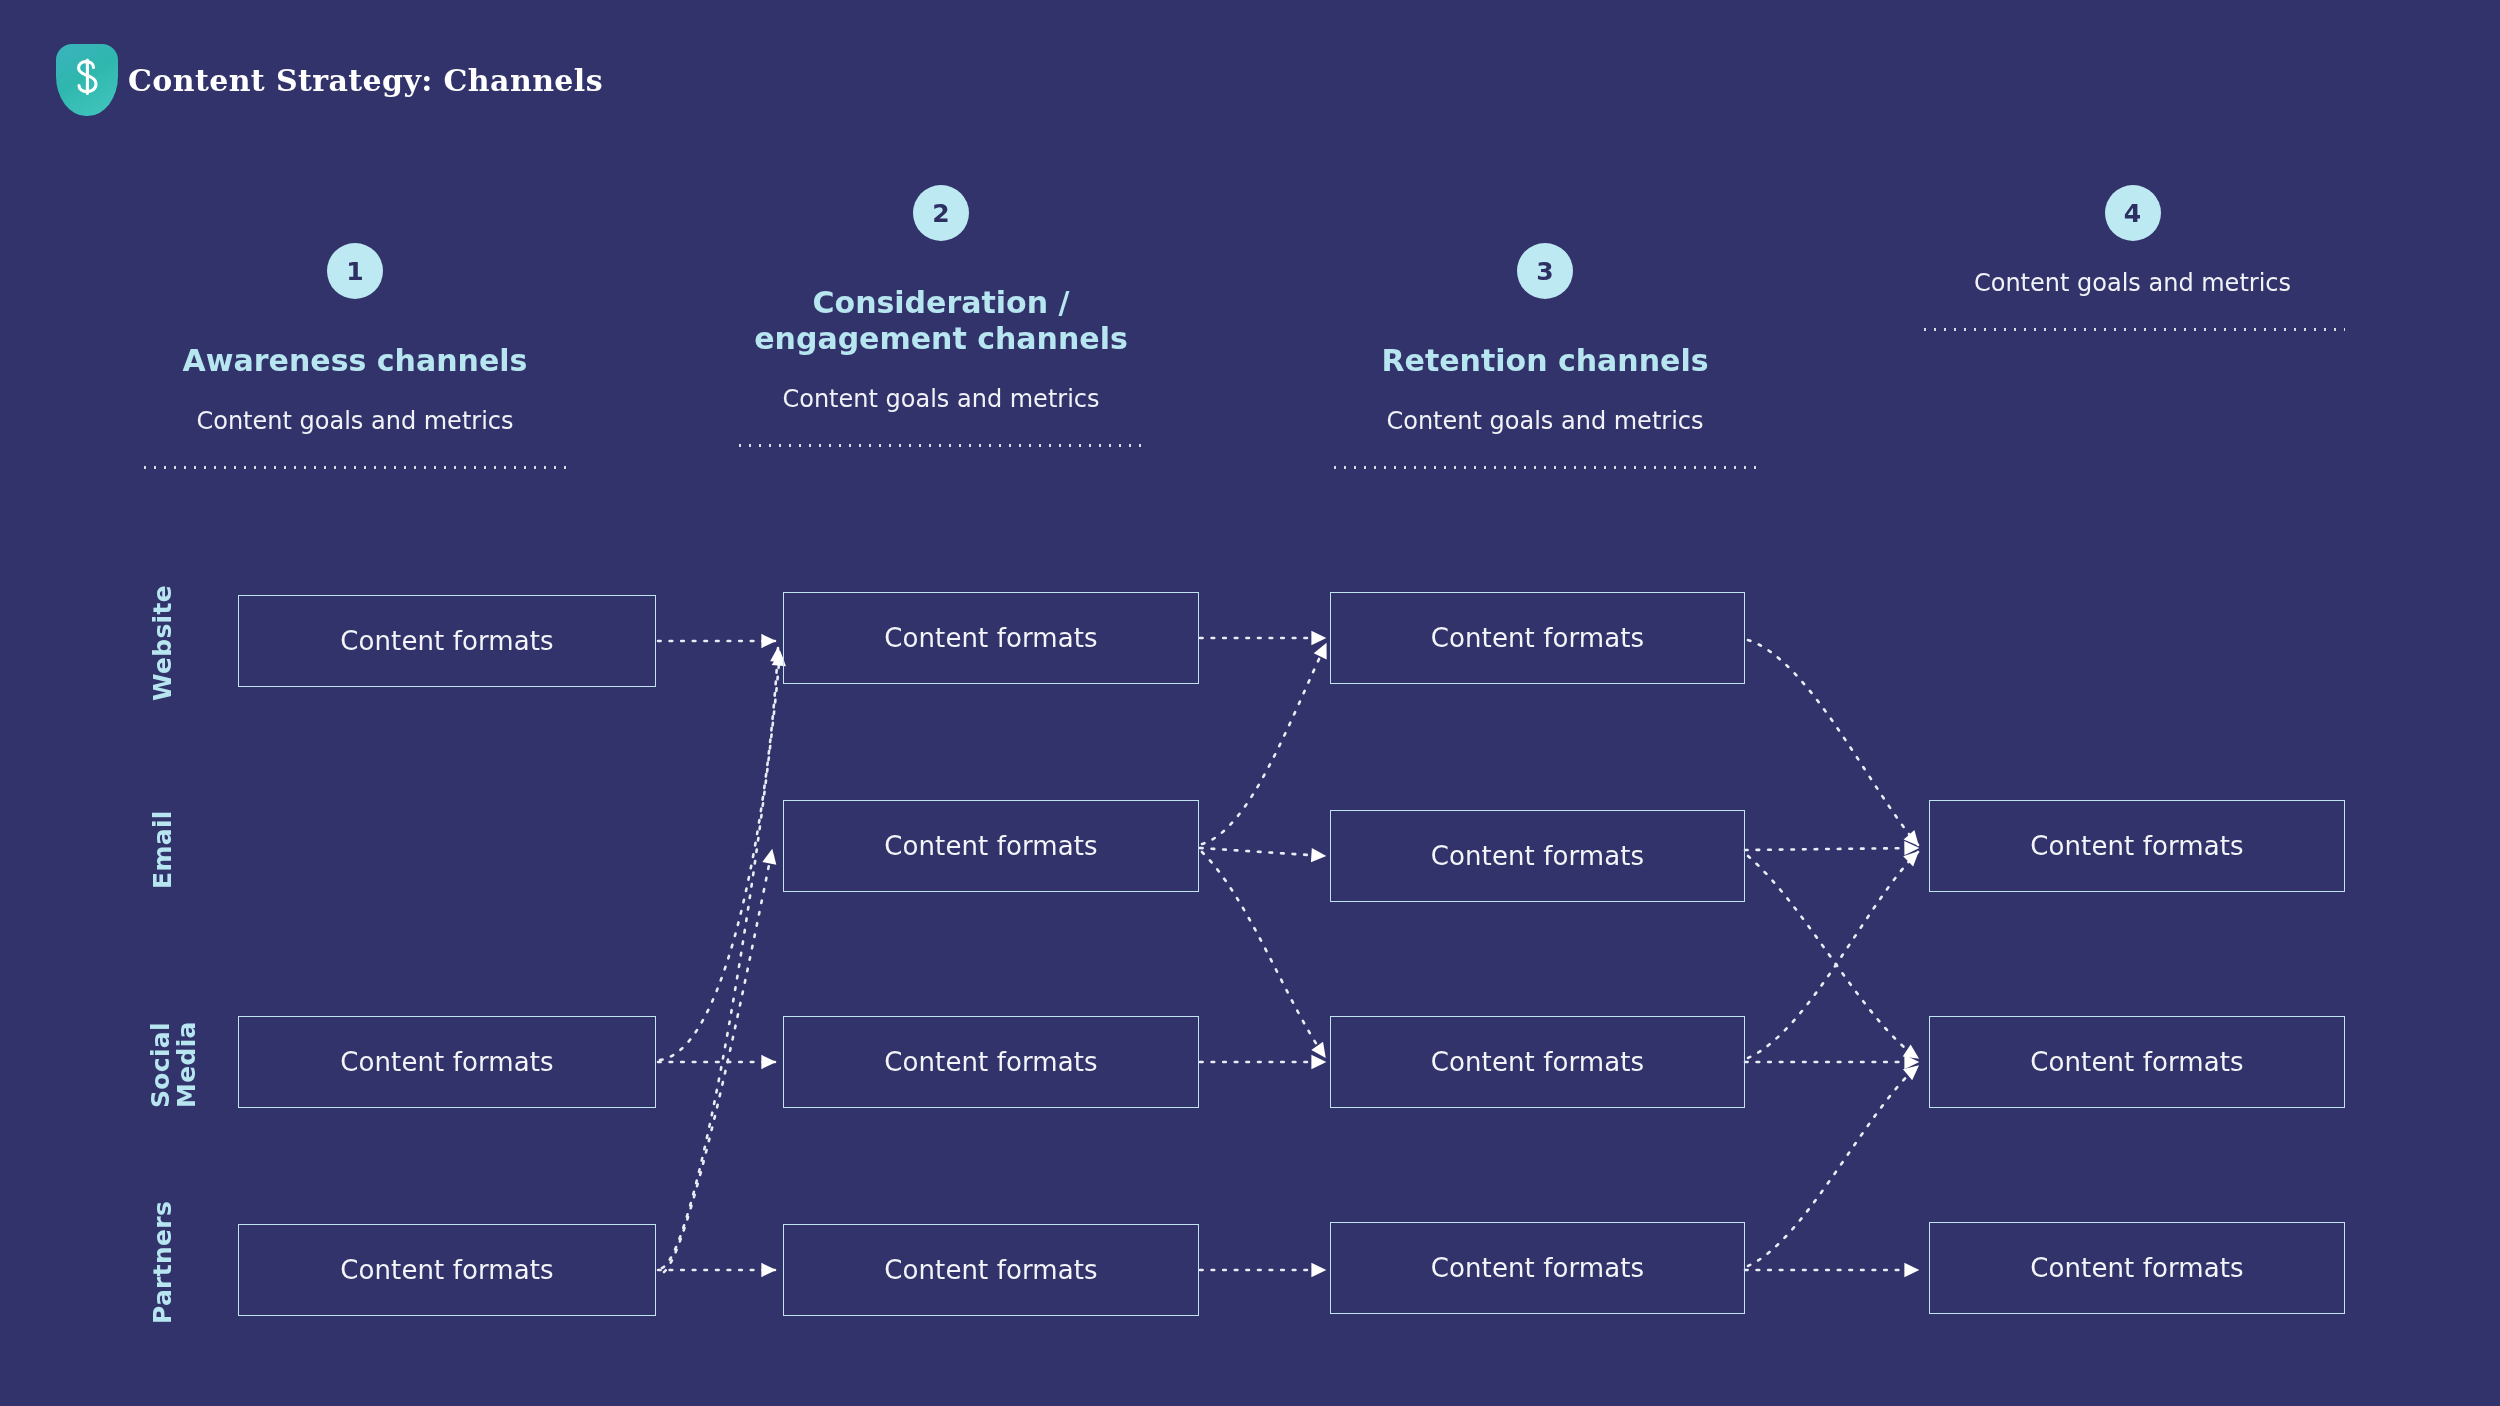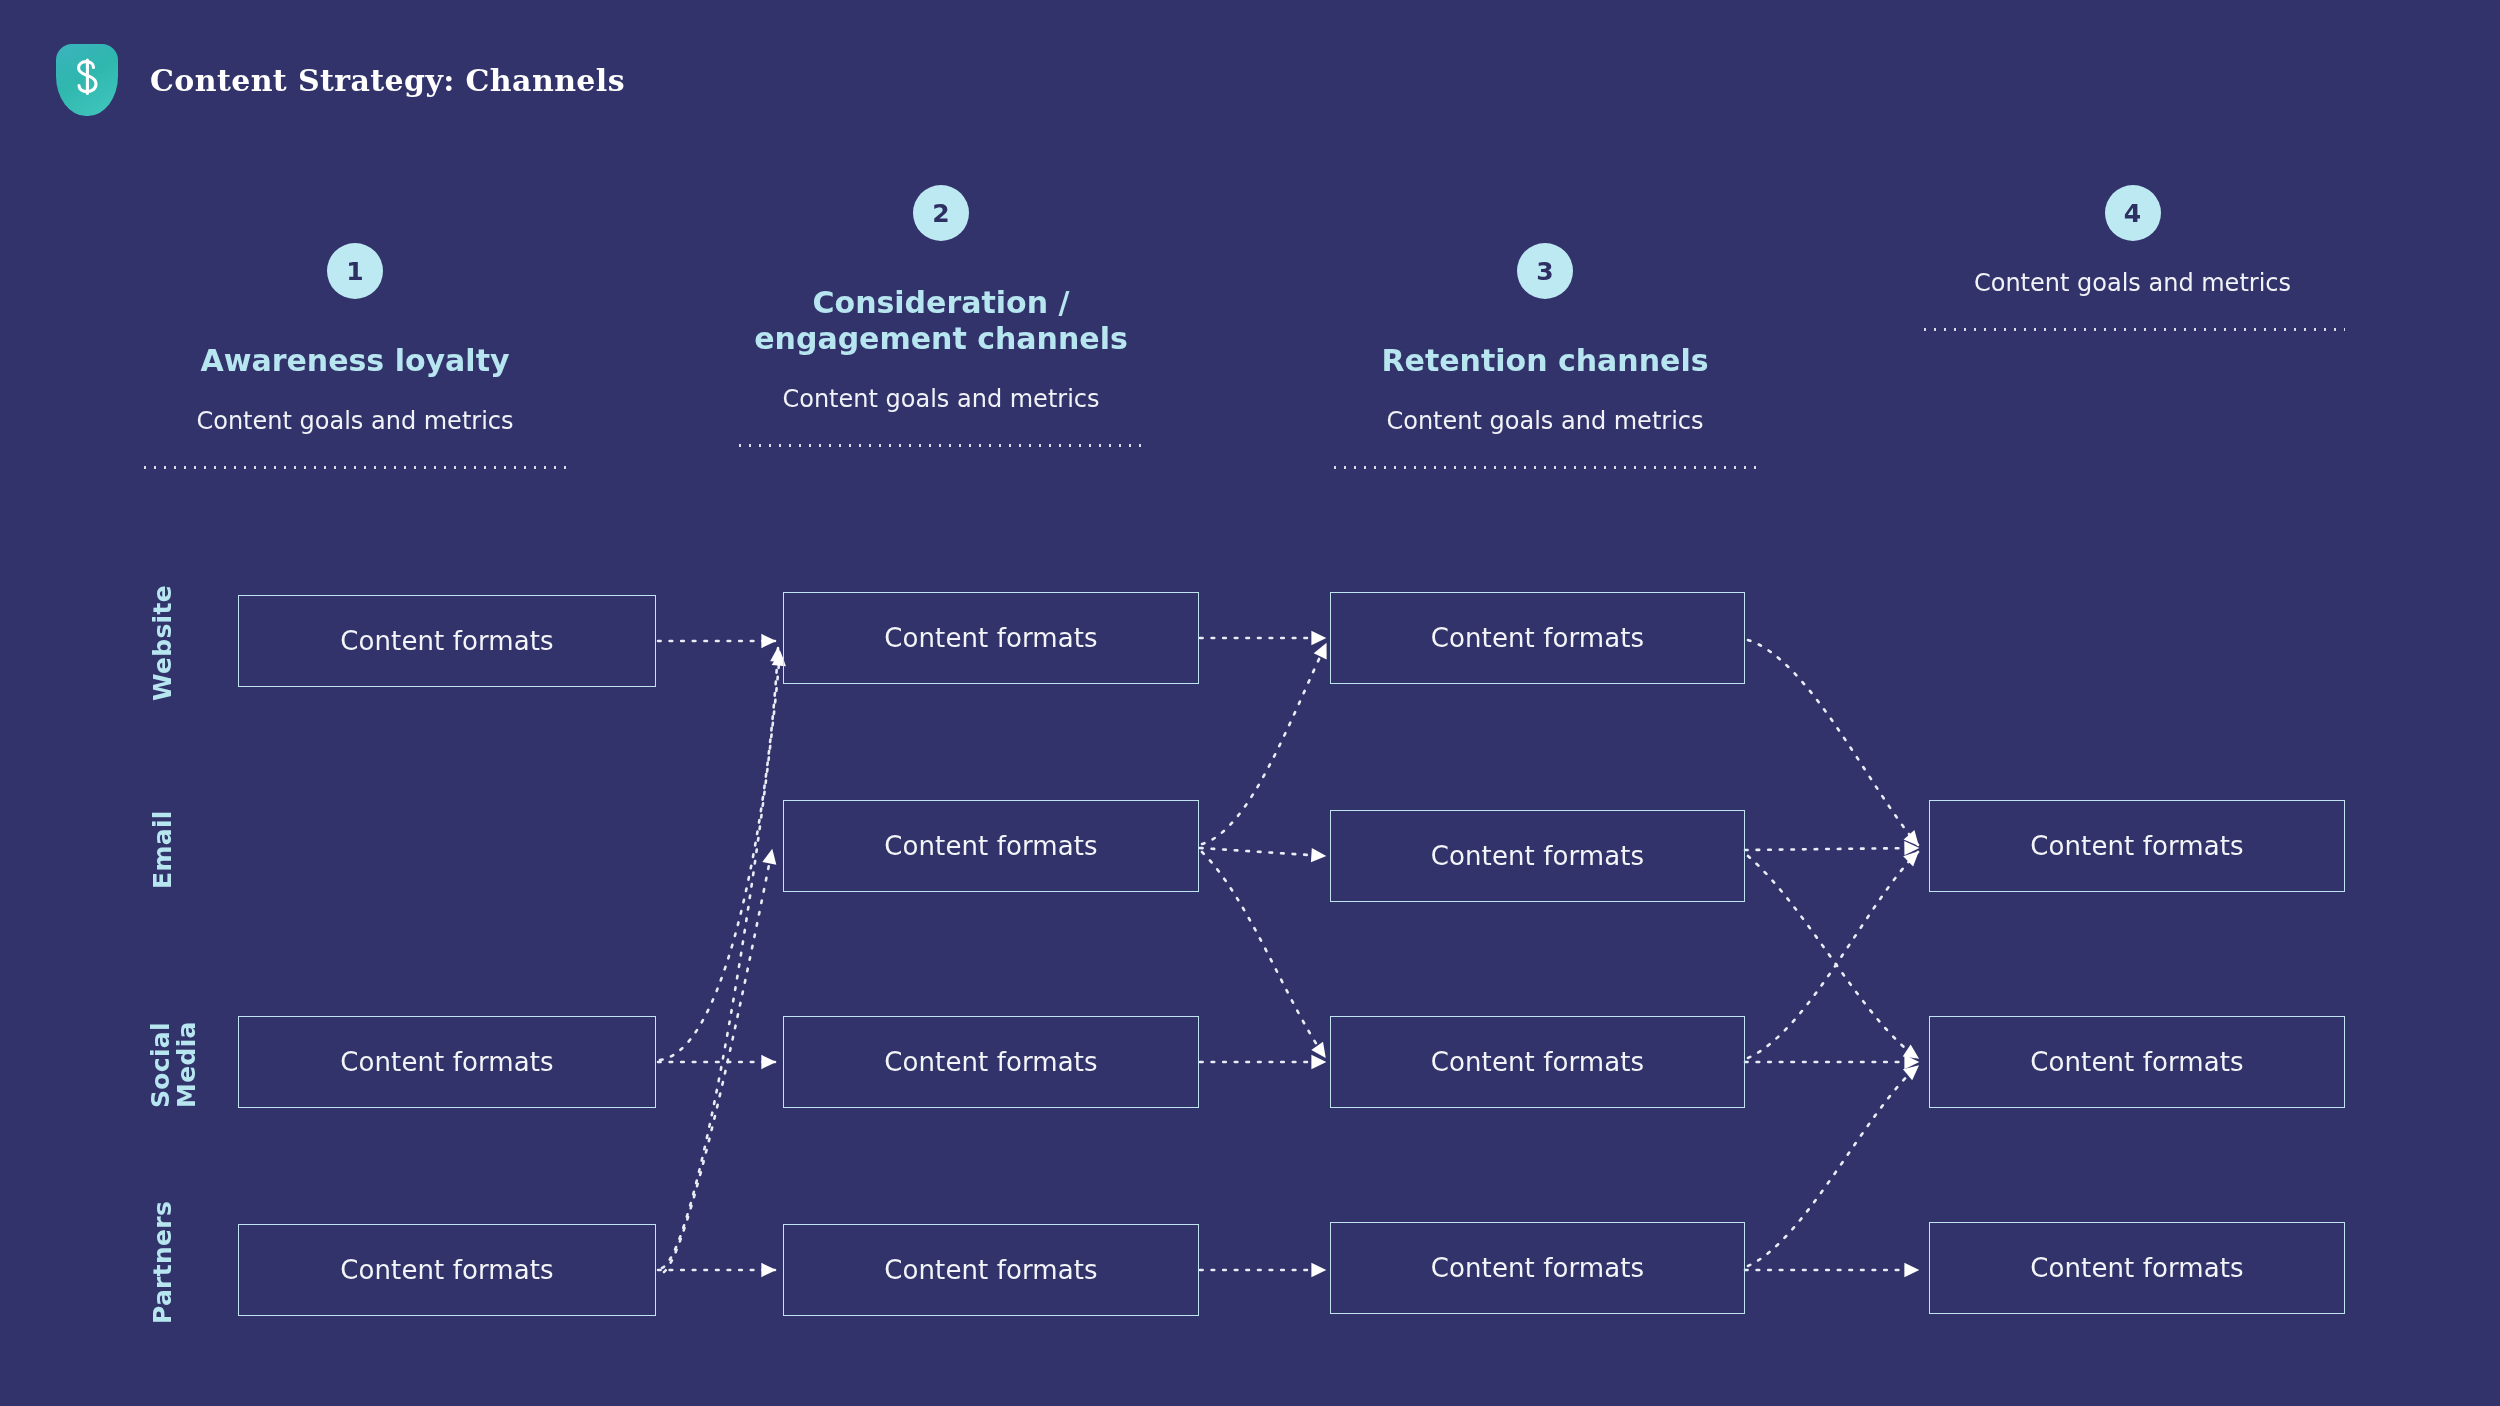--- a/index.html
+++ b/index.html
@@ -18,21 +18,21 @@
     position: relative;
   }
 
   
   .header {
     position: absolute;
     left: 56px;
     top: 44px;
     display: flex;
     align-items: center;
-    gap: 32px;
+    gap: 10px;
   }
 
   .logo-badge {
     width: 62px;
     height: 72px;
     border-radius: 16px 16px 30px 30px / 16px 16px 40px 40px;
     background: linear-gradient(150deg, #3BB3BE 0%, #2FB7AE 45%, #43C7BF 100%);
     display: flex;
     align-items: center;
     justify-content: center;
@@ -208,21 +208,21 @@
 
     <path class="conn-path" marker-end="url(#ah)" d="M 1748 1058 C 1810 1030 1868 900 1918 852"></path>
 
     <path class="conn-path" marker-end="url(#ah)" d="M 1748 856 C 1806 906 1864 1022 1918 1058"></path>
 
     <path class="conn-path" marker-end="url(#ah)" d="M 1748 1266 C 1806 1240 1866 1110 1918 1066"></path>
   </svg>
 
   <div class="col-head" style="left:140px; top:243px; width:430px;">
     <div class="step-badge">1</div>
-    <div class="col-title">Awareness loyalty</div>
+    <div class="col-title">Awareness channels</div>
     <div class="col-sub">Content goals and metrics</div>
     <div class="col-rule"></div>
   </div>
 
   <div class="col-head" style="left:735px; top:185px; width:412px;">
     <div class="step-badge">2</div>
     <div class="col-title">Consideration /
 engagement channels</div>
     <div class="col-sub">Content goals and metrics</div>
     <div class="col-rule"></div>

